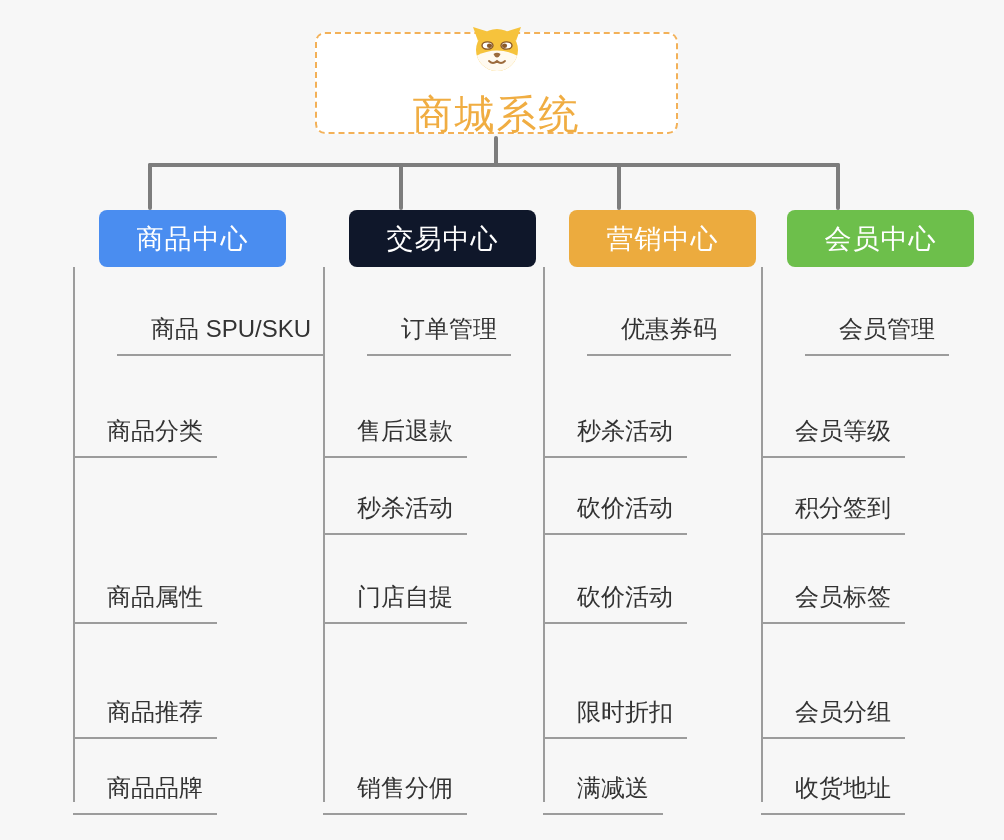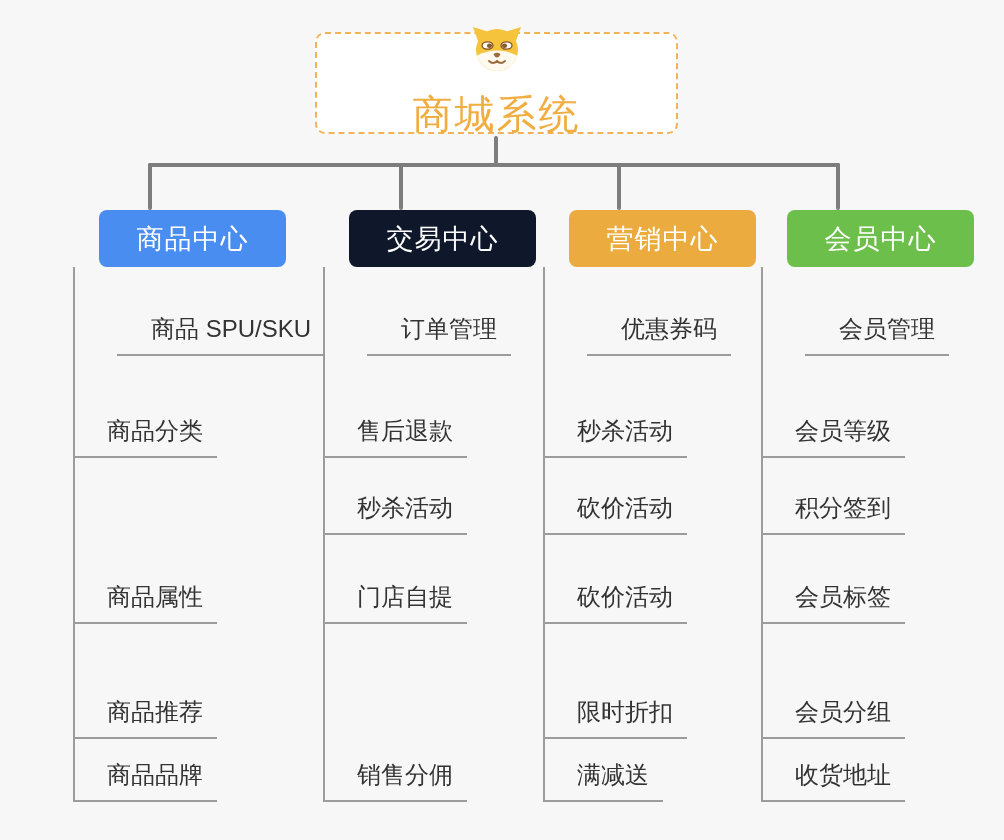--- a/index.html
+++ b/index.html
@@ -71,21 +71,21 @@
     font-size:24px;
     line-height:34px;
     color:#333333;
     white-space:nowrap;
   }
   .c-0{top:102px;margin-left:44px;}
   .c-1{top:204px;}
   .c-2{top:281px;}
   .c-3{top:370px;}
   .c-4{top:485px;}
-  .c-5{top:548px;}
+  .c-5{top:561px;}
 </style>
 </head>
 <body>
 
 <div class="canvas">
 
   <div class="root-node">
     <span class="dog">
       <svg width="54" height="48" viewBox="0 0 54 48">
         <path d="M8 16 L3 2 L19 7 Z" fill="#f6c33c"></path>

